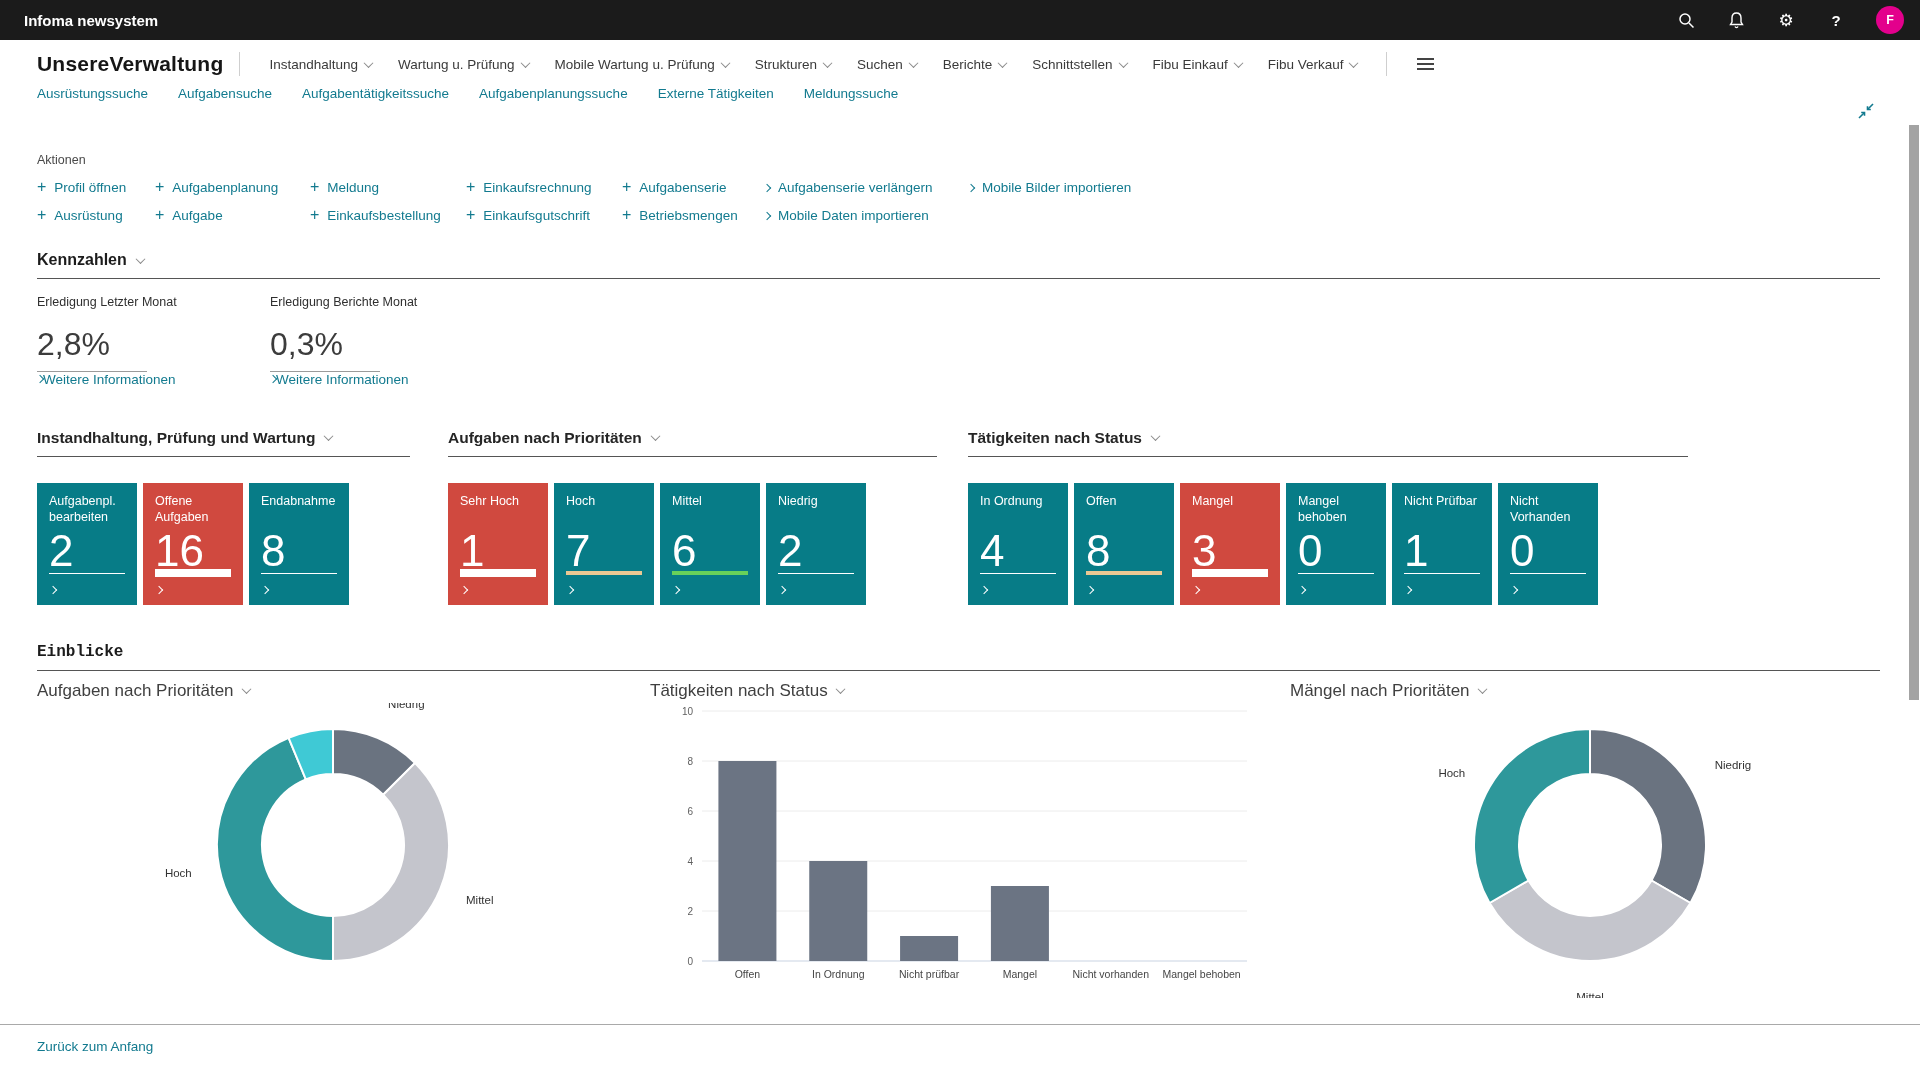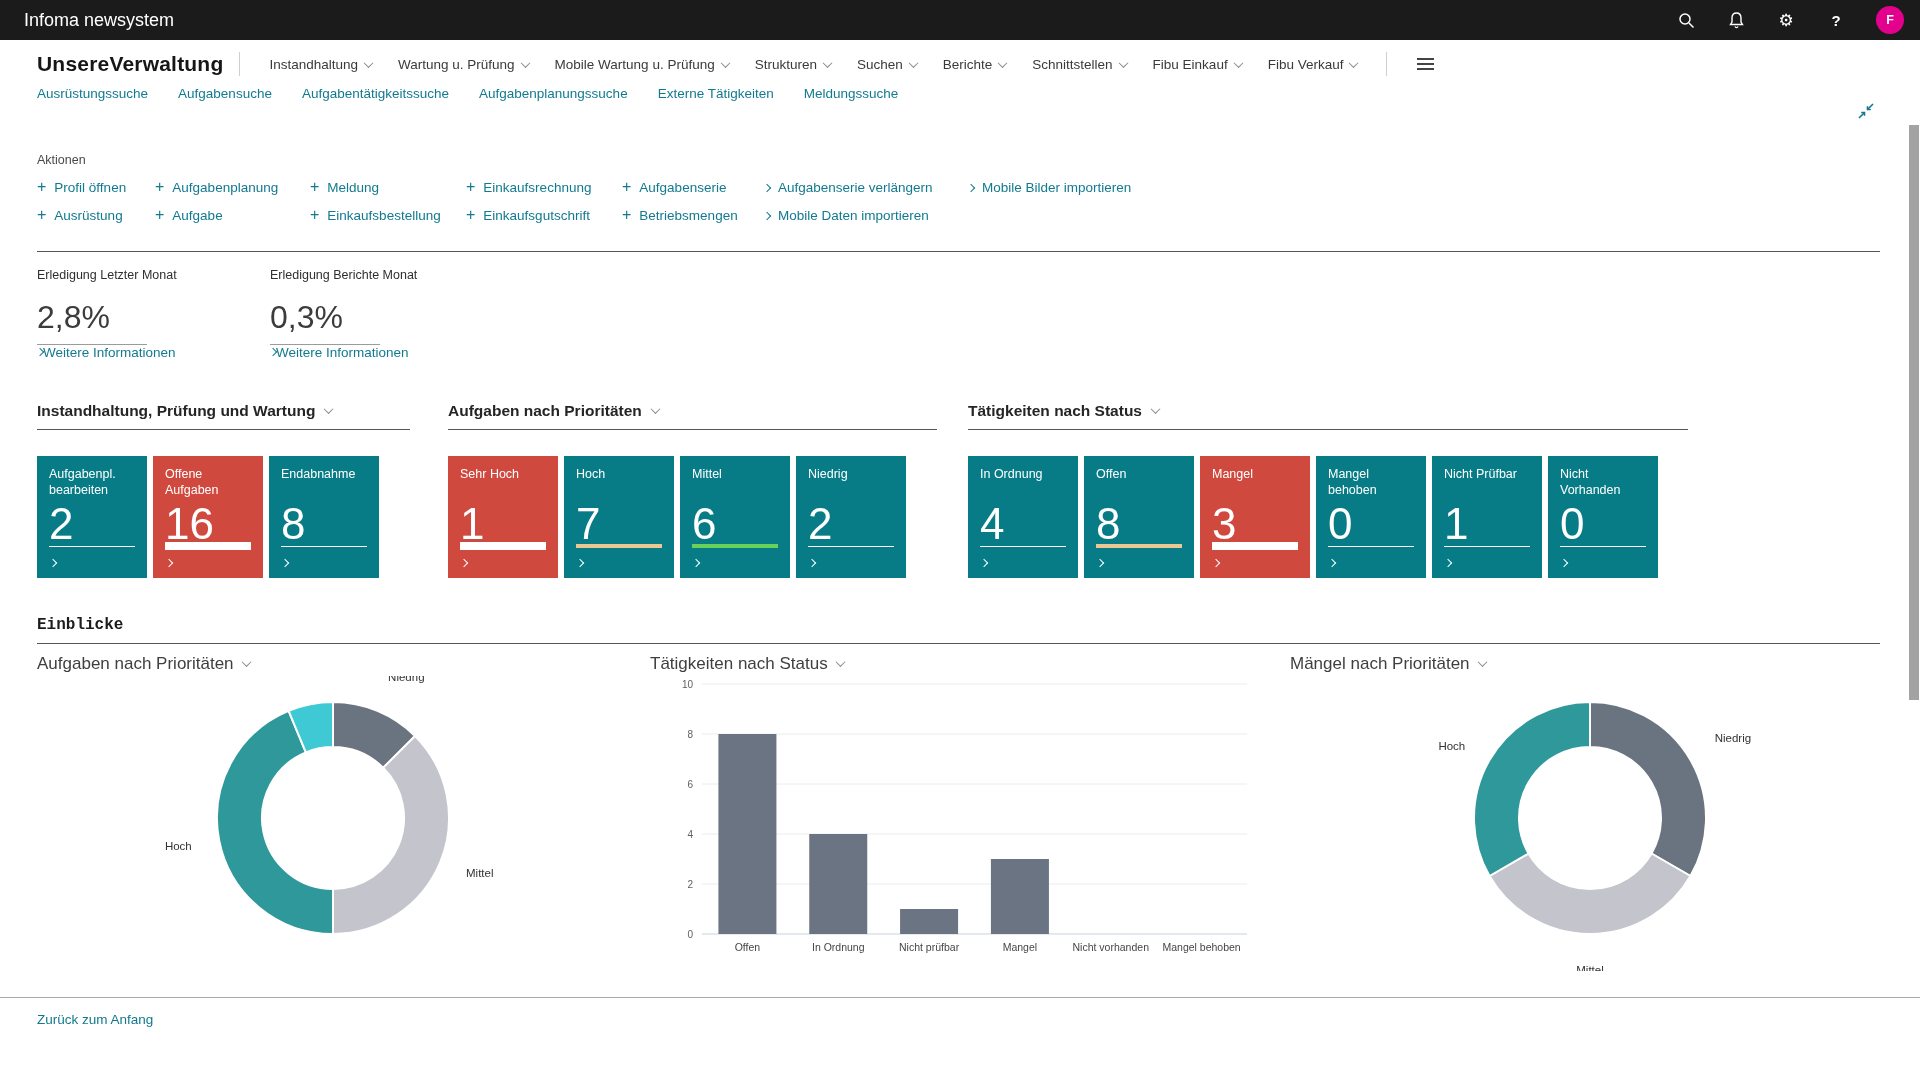--- a/index.html
+++ b/index.html
@@ -2,21 +2,21 @@
 <html><head>
 <meta charset="utf-8">
 <style>
   * { box-sizing: border-box; margin: 0; padding: 0; }
   html,body { width:1920px; height:1080px; overflow:hidden; background:#fff;
     font-family:"Liberation Sans", sans-serif; color:#1f1f1f; }
 
   
   .topbar { height:40px; background:#1b1b1b; display:flex; align-items:center;
     padding:0 16px 0 24px; color:#fff; }
-  .topbar-title { font-size:18px; font-weight:normal; }
+  .topbar-title { font-size:15px; font-weight:bold; }
   .topbar-right { margin-left:auto; display:flex; align-items:center; gap:30px; }
   .tb-icon { width:20px; height:20px; display:flex; align-items:center; justify-content:center;
     color:#fff; cursor:pointer; }
   .tb-icon svg { display:block; }
   .gear-glyph { font-size:17px; line-height:1; }
   .help-glyph { font-size:15px; font-weight:bold; }
   .avatar { width:28px; height:28px; border-radius:50%; background:#e3008c; color:#fff;
     display:flex; align-items:center; justify-content:center; font-size:12.5px; font-weight:bold;
     cursor:pointer; }
 
@@ -60,21 +60,21 @@
   .kpi-value { font-size:32px; font-weight:200; color:#3c3c3c; line-height:1.05; }
   .kpi-rule { width:110px; border-bottom:1px solid #9b9b9b; margin-top:9px; }
   .kpi-link { color:#127a8f; font-size:13.5px; display:flex; align-items:center; gap:0;
     cursor:pointer; }
 
   
   .groups-row { display:flex; margin-top:42px; padding:0 40px 0 37px; }
   .group-title { display:flex; align-items:center; gap:10px; font-size:15.5px; font-weight:700; color:#252525; }
   .group-rule { border-bottom:1px solid #555; margin-top:9px; }
   .tiles { display:flex; gap:6px; margin-top:26px; }
-  .tile { width:110px; height:122px; padding:10px 12px; position:relative; color:#fff; cursor:pointer; }
+  .tile { width:100px; height:122px; padding:10px 12px; position:relative; color:#fff; cursor:pointer; }
   .tile.bg-teal { background:#077c87; }
   .tile.bg-red { background:#d0493f; }
   .tile-label { font-size:12.5px; line-height:1.3; height:32px; overflow:hidden; }
   .tile-value { font-size:44px; font-weight:200; line-height:1; margin-top:4px; }
   .tile-bar { position:absolute; left:12px; right:12px; bottom:31px; }
   .tile-bar.thin-white { height:1px; background:#fff; }
   .tile-bar.thick-white { height:8px; background:#fff; bottom:28px; }
   .tile-bar.tan { height:4px; background:#eac893; bottom:30px; }
   .tile-bar.green { height:4px; background:#68d15a; bottom:30px; }
   .tile-chev { position:absolute; left:13px; bottom:12px; width:6px; height:6px;
@@ -256,20 +256,24 @@
       <div class="action-col">
         <div class="action-item">
           <span class="chev-right"></span>
           <span>Mobile Bilder importieren</span>
         </div>
       </div>
     </div>
 </div>
 
 <div class="section kennzahlen-wrap">
+  <div class="section-header">
+    <span>Kennzahlen</span>
+    <span class="chev-down"></span>
+  </div>
   <div class="section-rule"></div>
   <div class="kpi-row" id="kpi-row">
       <div class="kpi">
         <div class="kpi-label">Erledigung Letzter Monat</div>
         <div class="kpi-value">2,8%</div>
         <div class="kpi-rule"></div>
         <div class="kpi-link">
           <span class="chev-right"></span>
           <span>Weitere Informationen</span>
         </div>

